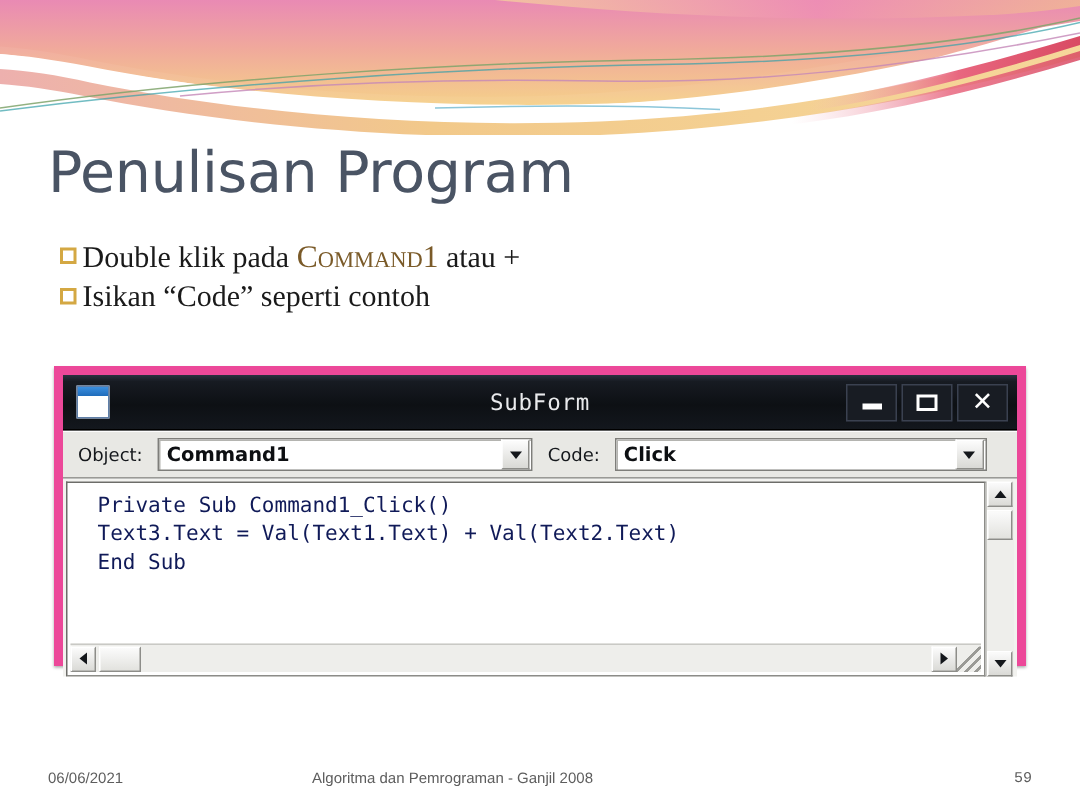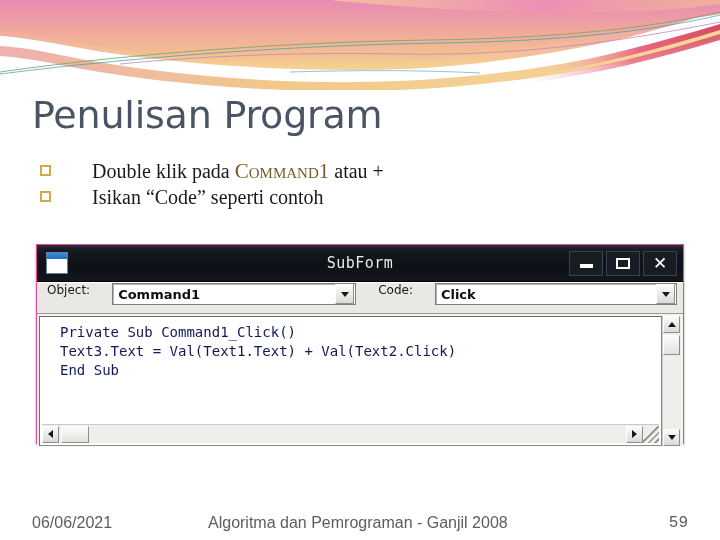--- a/index.html
+++ b/index.html
@@ -59,36 +59,36 @@
     display: inline-block;
     width: 11px;
     height: 11px;
     border: 2px solid #d4a843;
     background: #ffffff;
     margin-top: 7px;
     margin-right: 4px;
     flex: 0 0 auto;
     box-sizing: border-box;
   }
-  .bullet-text { display: inline-block; margin-left: 37px; }
+  .bullet-text { display: inline-block; }
   .kw-command {
     color: #7a5a28;
     font-variant: small-caps;
     font-size: 21px;
   }
 
   
   #vb-window {
     position: absolute;
     left: 36px;
     top: 244px;
     width: 648px;
     height: 200px;
     background: #111418;
-    border: 1px solid #ec4899;
+    border: 6px solid #ec4899;
     box-sizing: border-box;
     box-shadow: 0 1px 2px rgba(0,0,0,0.35);
   }
 
   
   #vb-titlebar {
     position: relative;
     height: 36px;
     background: linear-gradient(to bottom, #2b3140 0%, #171b22 12%, #0d1014 55%, #13171d 100%);
     display: flex;
@@ -158,23 +158,24 @@
     color: #ffffff;
   }
 
   
   #vb-toolbar {
     height: 32px;
     background: #e8e8e4;
     border-top: 1px solid #fdfdfd;
     border-bottom: 1px solid #9a9a96;
     display: flex;
+    align-items: center;
     padding: 0 6px;
     box-sizing: border-box;
-    gap: 18px;
+    gap: 6px;
   }
   .tb-label {
     font-family: "DejaVu Sans", sans-serif;
     font-size: 12px;
     color: #15181c;
     padding: 0 4px;
     white-space: nowrap;
   }
   .combo {
     height: 22px;
@@ -326,21 +327,21 @@
       linear-gradient(135deg, transparent 84%, #9a9a96 84%, #9a9a96 92%, transparent 92%);
   }
 
   
   #slide-footer {
     position: absolute;
     left: 0; right: 0;
     bottom: 10px;
     height: 16px;
     font-family: "Liberation Sans", sans-serif;
-    font-size: 16px;
+    font-size: 10px;
     color: #5d5d5d;
   }
   #footer-date { position: absolute; left: 32px; top: 0; }
   #footer-center { position: absolute; left: 208px; top: 0; }
   #footer-page { position: absolute; right: 32px; top: 0; font-family: Liberation Mono, monospace; }
 </style>
 </head>
 <body>
 
 <div id="slide-header">
@@ -433,21 +434,21 @@
     <span class="tb-label">Code:</span>
     <div class="combo" id="combo-proc">
       <span class="combo-value">Click</span>
       <span class="combo-arrow"></span>
     </div>
   </div>
 
   <div id="vb-body">
     <div id="vb-code-pane">
       <pre id="vb-code">Private Sub Command1_Click()
-Text3.Text = Val(Text1.Text) + Val(Text2.Click)
+Text3.Text = Val(Text1.Text) + Val(Text2.Text)
 End Sub</pre>
       <div id="vb-hscroll">
         <div class="sb-btn">
           <span class="arr-left"></span>
         </div>
         <div id="vb-hthumb"></div>
         <div id="vb-htrack"></div>
         <div class="sb-btn">
           <span class="arr-right"></span>
         </div>

